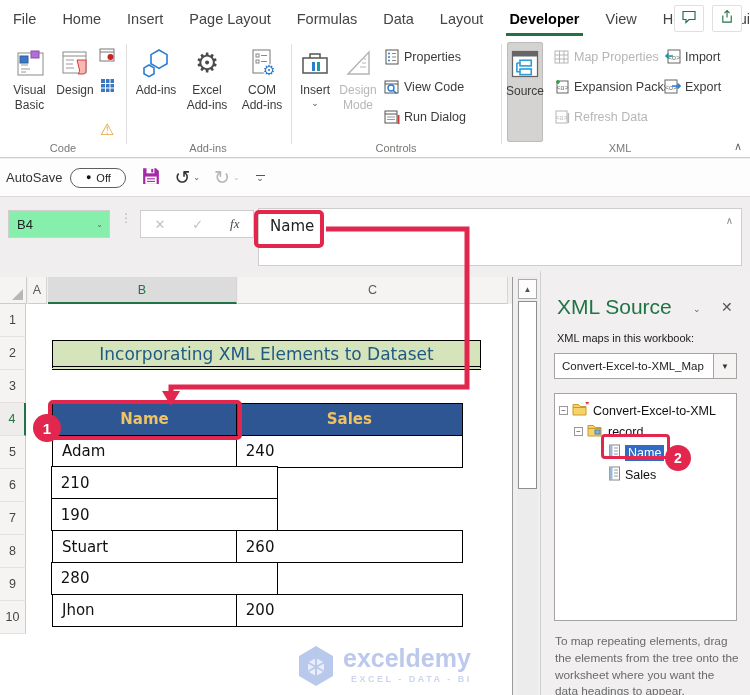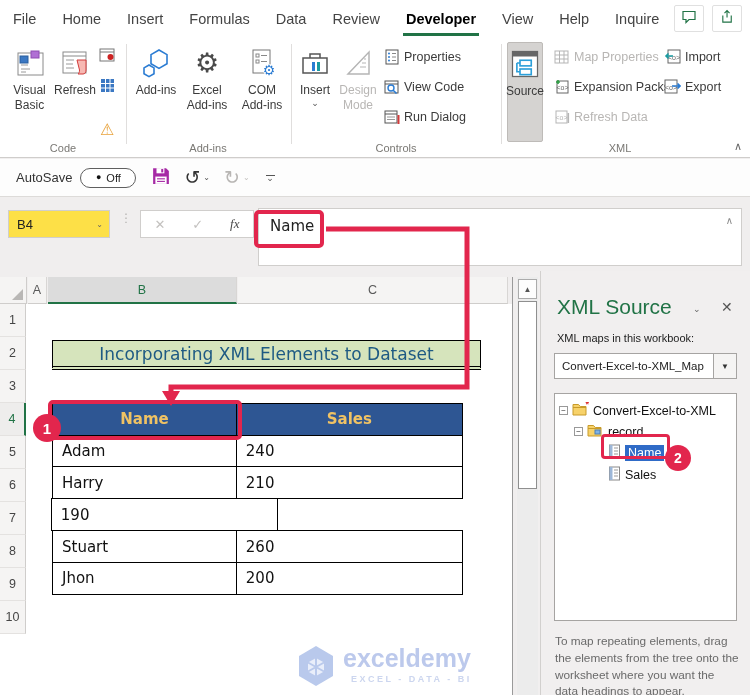--- a/index.html
+++ b/index.html
@@ -26,28 +26,28 @@
   .icon32 { width:34px; height:34px; display:flex; align-items:center; justify-content:center; }
   .smallbtn { position:absolute; display:flex; align-items:center; gap:4px; height:22px; }
   .smallbtn .slabel { font-size:12.5px; color:#3b3b3b; white-space:nowrap; }
   .smallbtn.disabled .slabel { color:#b8b6b4; }
   .ic16 { width:17px; height:17px; display:inline-flex; align-items:center; justify-content:center; }
   .chev { font-size:9px; color:#555; }
   .ribbon-collapse { position:absolute; right:8px; bottom:4px; font-size:11px; color:#666; }
 
   
   .qat { position:absolute; left:0; top:159px; width:750px; height:38px; background:#fdfdfd; border-bottom:1px solid #dddbd9; display:flex; align-items:center; }
-  .autosave-label { font-size:13px; color:#333; margin-left:16px; }
+  .autosave-label { font-size:13px; color:#333; margin-left:6px; }
   .autosave-pill { margin-left:8px; width:56px; height:20px; border:1.5px solid #5f5f5f; border-radius:11px; display:flex; align-items:center; justify-content:center; gap:5px; font-size:11px; color:#222; background:#fff; }
   .autosave-pill .dot { font-size:9px; line-height:1; color:#111; }
   .qbtn { display:flex; align-items:center; justify-content:center; }
 
   
   .frow { position:absolute; left:0; top:197px; width:750px; height:74px; background:#f0eeee; }
-  .namebox { position:absolute; left:8px; top:13px; width:102px; height:28px; background:#fde047; border:1px solid #d0cecc; display:flex; align-items:center; font-size:13px; color:#222; padding-left:8px; }
+  .namebox { position:absolute; left:8px; top:13px; width:102px; height:28px; background:#86efac; border:1px solid #d0cecc; display:flex; align-items:center; font-size:13px; color:#222; padding-left:8px; }
   .namebox .nb-arrow { position:absolute; right:6px; font-size:8px; color:#666; }
   .fdots { position:absolute; left:120px; top:18px; color:#b5b3b1; font-size:12px; letter-spacing:0; line-height:6px; }
   .fxbox { position:absolute; left:140px; top:13px; width:114px; height:28px; background:#fff; border:1px solid #d0cecc; display:flex; align-items:center; justify-content:space-around; }
   .fxbox .g { color:#c3c1bf; font-size:13px; }
   .fxbox .fx { color:#4a4a4a; font-size:13px; font-style:italic; font-family:"Liberation Serif", serif; }
   .fbar { position:absolute; left:258px; top:11px; width:484px; height:58px; background:#fff; border:1px solid #d0cecc; }
   .fbar .ftext { position:absolute; left:11px; top:8px; font-size:15px; color:#222; font-family:"DejaVu Sans", sans-serif; }
   .fbar .fcollapse { position:absolute; right:8px; top:6px; font-size:10px; color:#8a8a8a; }
 
   
@@ -101,23 +101,24 @@
 </style>
 </head>
 <body>
 
 <div id="app">
 
   <div class="tabbar">
     <div class="tab">File</div>
     <div class="tab">Home</div>
     <div class="tab">Insert</div>
+    <div class="tab">Page Layout</div>
     <div class="tab">Formulas</div>
     <div class="tab">Data</div>
-    <div class="tab">Review</div>
+    <div class="tab">Layout</div>
     <div class="tab active">Developer</div>
     <div class="tab">View</div>
     <div class="tab">Help</div>
     <div class="tab">Inquire</div>
     <div class="tab-actions">
       <div class="tb-btn">
         <span><svg width="16" height="15" viewBox="0 0 16 15">
               <path d="M2 2.5h12v8H8l-3 3v-3H2z" fill="none" stroke="#217346" stroke-width="1.2"></path>
             </svg></span>
       </div>
@@ -149,21 +150,21 @@
       <span class="icon32">
         <svg width="32" height="32" viewBox="0 0 32 32">
             <rect x="4" y="5" width="23" height="21" fill="#fff" stroke="#8a8a8a"></rect>
             <line x1="4" y1="9" x2="27" y2="9" stroke="#8a8a8a"></line>
             <line x1="7" y1="13" x2="15" y2="13" stroke="#9a9a9a"></line>
             <line x1="7" y1="17" x2="14" y2="17" stroke="#9a9a9a"></line>
             <line x1="7" y1="21" x2="15" y2="21" stroke="#9a9a9a"></line>
             <path d="M18 13h9v10c0 2.5-1.2 4-3 4h-5c1.2-1 1.5-2 1.5-4z" fill="#f7b8b2" stroke="#d23b3b"></path>
           </svg>
       </span>
-      <span class="blabel">Refresh</span>
+      <span class="blabel">Design</span>
     </div>
     <div class="smallbtn" style="left:99px; top:6px;">
       <span class="ic16">
           <svg width="17" height="17" viewBox="0 0 17 17">
             <rect x="1" y="2" width="14" height="12" fill="#fff" stroke="#777"></rect>
             <line x1="1" y1="5" x2="15" y2="5" stroke="#777"></line>
             <circle cx="11.5" cy="10" r="3" fill="#c22"></circle>
           </svg>
         </span>
     </div>
@@ -421,31 +422,31 @@
   <div class="xtable">
     <div class="trow">
       <div class="tcell c1 head">Name</div>
       <div class="tcell c2 head">Sales</div>
     </div>
     <div class="trow">
       <div class="tcell c1">Adam</div>
       <div class="tcell c2">240</div>
     </div>
     <div class="trow">
-      <div class="tcell c1">Harry</div>
       <div class="tcell c2">210</div>
     </div>
     <div class="trow">
       <div class="tcell c2">190</div>
     </div>
     <div class="trow">
       <div class="tcell c1">Stuart</div>
       <div class="tcell c2">260</div>
     </div>
     <div class="trow">
+      <div class="tcell c2">280</div>
     </div>
     <div class="trow">
       <div class="tcell c1">Jhon</div>
       <div class="tcell c2">200</div>
     </div>
   </div>
 
   <div class="wm">
     <span><svg width="42" height="44" viewBox="0 0 42 44">
           <path d="M21 2l17 10v20L21 42 4 32V12z" fill="#b9c9ec"></path>

